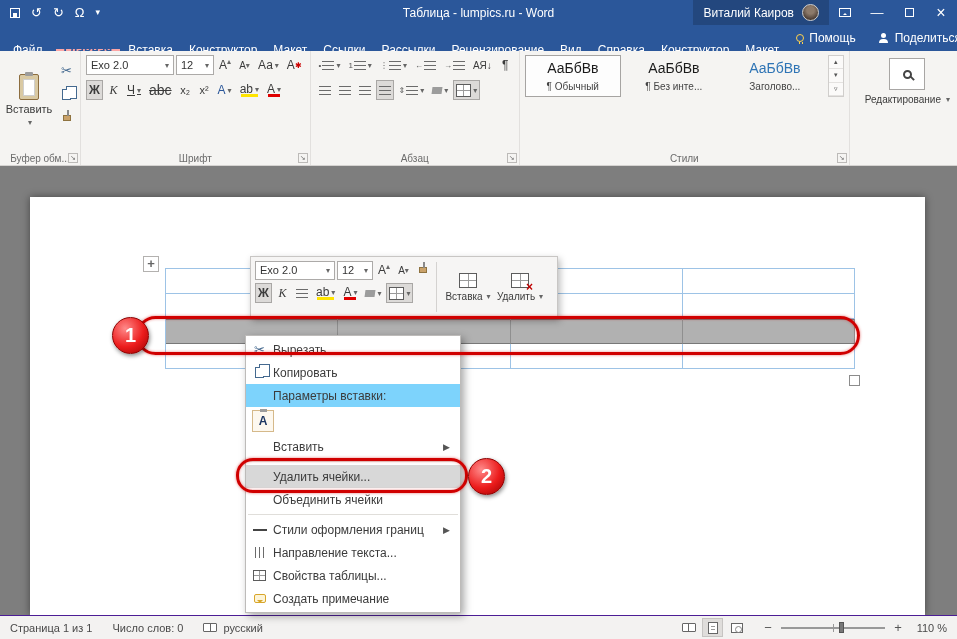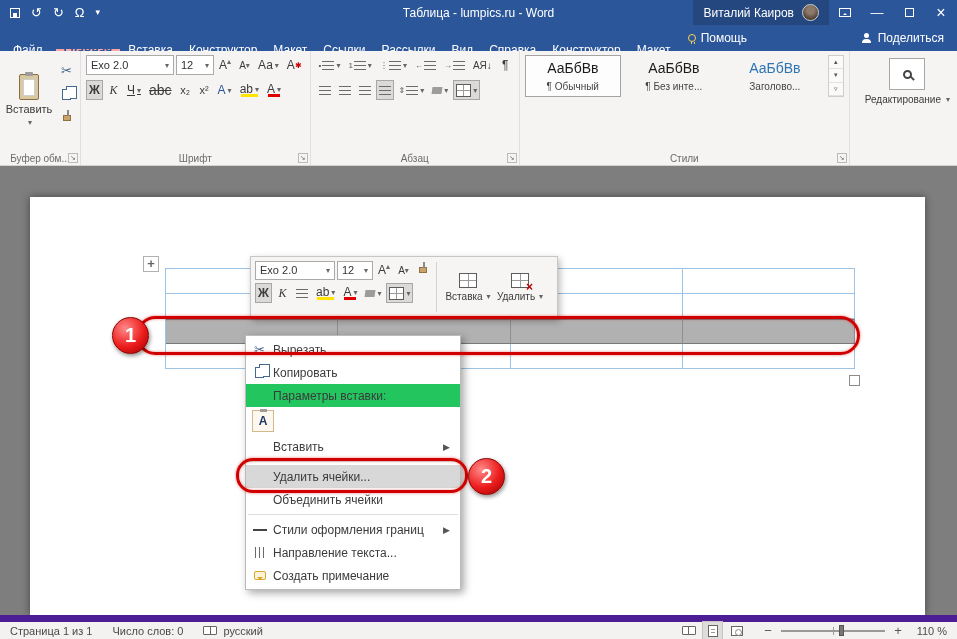--- a/index.html
+++ b/index.html
@@ -96,41 +96,41 @@
   .mt-left{display:flex;flex-direction:column;gap:3px;}
   .mt-row{display:flex;align-items:center;gap:2px;}
   .mt-div{width:1px;background:#d4d2d0;margin:2px 5px;}
   .mt-big{display:flex;flex-direction:column;align-items:center;justify-content:center;gap:3px;width:52px;font-size:10px;color:#3b3b3b;}
   .mt-big-label{display:flex;align-items:center;gap:2px;white-space:nowrap;}
 
   
   .ctx{position:absolute;left:245px;top:335px;width:216px;background:#fff;border:1px solid #bdbbb9;box-shadow:3px 3px 8px rgba(0,0,0,.35);z-index:30;padding:2px 0;}
   .mi{display:flex;align-items:center;height:23px;font-size:12px;color:#3b3b3b;padding-right:10px;}
   .mi-ic{width:27px;display:flex;align-items:center;justify-content:center;flex:none;}
-  .mi.header{background:#22c55e;}
+  .mi.header{background:#7dd3fc;}
   .mi.hl{background:#d8d8d8;}
   .mi-arrow{margin-left:auto;font-size:9px;color:#555;}
   .mi-sep{height:1px;background:#e0deda;margin:3px 2px;}
   .paste-row{height:28px;}
   .paste-opt{width:22px;height:22px;border:1px solid #d5b98a;background:#fdf8ef;display:flex;align-items:center;justify-content:center;font-size:12px;font-weight:700;color:#1f3864;position:relative;}
   .paste-opt::before{content:"";position:absolute;top:-2px;left:7px;width:7px;height:3px;background:#9c9c9c;}
   .scissors{color:#44698f;font-size:13px;}
   .i-hline{width:14px;height:2px;background:#444;}
   .i-comment{width:12px;height:9px;border:1px solid #d8a62a;border-radius:2px;background:#fdf4d7;}
   .i-comment::after{content:"";position:absolute;left:2px;bottom:-4px;border:3px solid transparent;border-top-color:#d8a62a;}
 
   
   .oval{position:absolute;left:136px;top:316px;width:724px;height:39px;border:3px solid #d00000;border-radius:21px;z-index:40;box-shadow:0 0 3px rgba(208,0,0,.55),inset 0 0 3px rgba(208,0,0,.45);}
   .rect2{position:absolute;left:236px;top:458px;width:232px;height:35px;border:3px solid #d00000;border-radius:17px;z-index:40;box-shadow:0 0 3px rgba(208,0,0,.55),inset 0 0 3px rgba(208,0,0,.45);}
   .badge{position:absolute;width:37px;height:37px;border-radius:50%;background:radial-gradient(circle at 35% 30%,#ff8a8a,#ec1c1c 55%,#9c0000 100%);color:#fff;font-size:20px;font-weight:700;display:flex;align-items:center;justify-content:center;z-index:41;box-shadow:1px 2px 4px rgba(0,0,0,.45);border:1px solid #8c0000;}
   .badge1{left:112px;top:317px;}
   .badge2{left:468px;top:458px;}
 
   
-  .statusbar{position:absolute;left:0;right:0;bottom:0;height:24px;background:#f3f2f1;border-top:7px solid #4c1d95;display:flex;font-size:11px;color:#4a4a4a;padding:4px 10px;z-index:10;}
+  .statusbar{position:absolute;left:0;right:0;bottom:0;height:24px;background:#f3f2f1;border-top:1px solid #4c1d95;display:flex;font-size:11px;color:#4a4a4a;padding:4px 10px;z-index:10;}
   .sb-left{display:flex;gap:20px;align-items:center;}
   .lang{display:flex;align-items:center;gap:6px;}
   .i-book{width:14px;height:9px;border:1px solid #666;border-radius:1px;background:linear-gradient(#666,#666) 50% 0/1px 100% no-repeat,#fff;}
   .sb-right{margin-left:auto;display:flex;align-items:center;gap:9px;}
   .viewbtns{display:flex;gap:3px;margin-right:6px;}
   .vbtn{width:21px;height:19px;display:flex;align-items:center;justify-content:center;}
   .vbtn.active{background:#dfdddb;border:1px solid #c6c4c2;}
   .i-page{width:10px;height:12px;border:1px solid #666;background:#fff;}
   .i-page::after{content:"";position:absolute;left:2px;top:3px;right:2px;height:5px;background:repeating-linear-gradient(to bottom,#999 0 1px,transparent 1px 3px);}
   .i-web{width:12px;height:10px;border:1px solid #666;background:#fff;}
@@ -173,20 +173,21 @@
   </div>
 
   <div class="tabrow">
     <span class="tab file">Файл</span>
     <span class="tab active">Главная</span>
     <span class="tab">Вставка</span>
     <span class="tab">Конструктор</span>
     <span class="tab">Макет</span>
     <span class="tab">Ссылки</span>
     <span class="tab">Рассылки</span>
+    <span class="tab">Рецензирование</span>
     <span class="tab">Вид</span>
     <span class="tab">Справка</span>
     <span class="tab">Конструктор</span>
     <span class="tab">Макет</span>
     <span class="tab-help">
       <span class="i i-bulb"></span>
       <span>Помощь</span>
     </span>
     <span class="tab-share">
       <span class="i i-person"></span>
@@ -504,20 +505,26 @@
       <span class="mi-arrow">▶</span>
     </div>
     <div class="mi">
       <span class="mi-ic">
           <span class="i i-vlines"></span>
         </span>
       <span>Направление текста...</span>
     </div>
     <div class="mi">
       <span class="mi-ic">
+          <span class="i i-grid" style="width:13px;height:11px;"></span>
+        </span>
+      <span>Свойства таблицы...</span>
+    </div>
+    <div class="mi">
+      <span class="mi-ic">
           <span class="i i-comment"></span>
         </span>
       <span>Создать примечание</span>
     </div>
   </div>
 
   <div class="oval"></div>
   <div class="badge badge1">1</div>
   <div class="rect2"></div>
   <div class="badge badge2">2</div>

